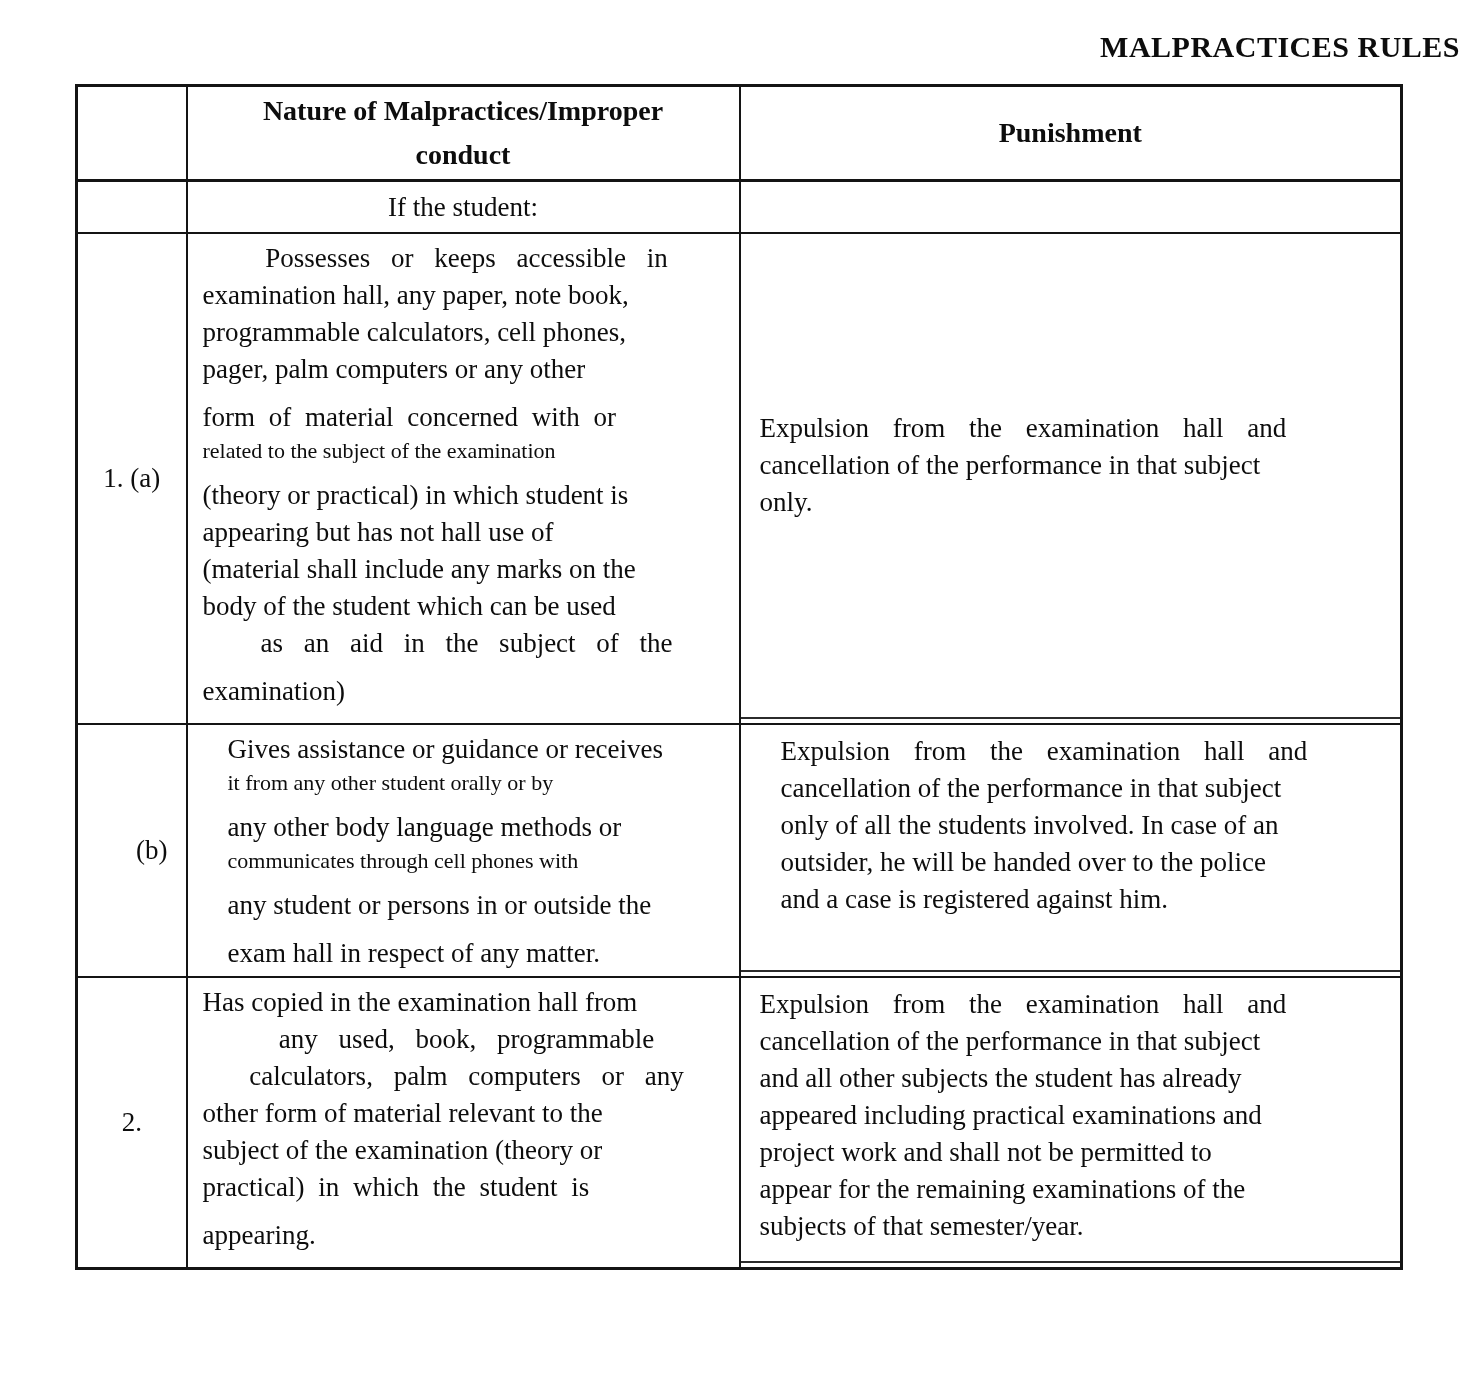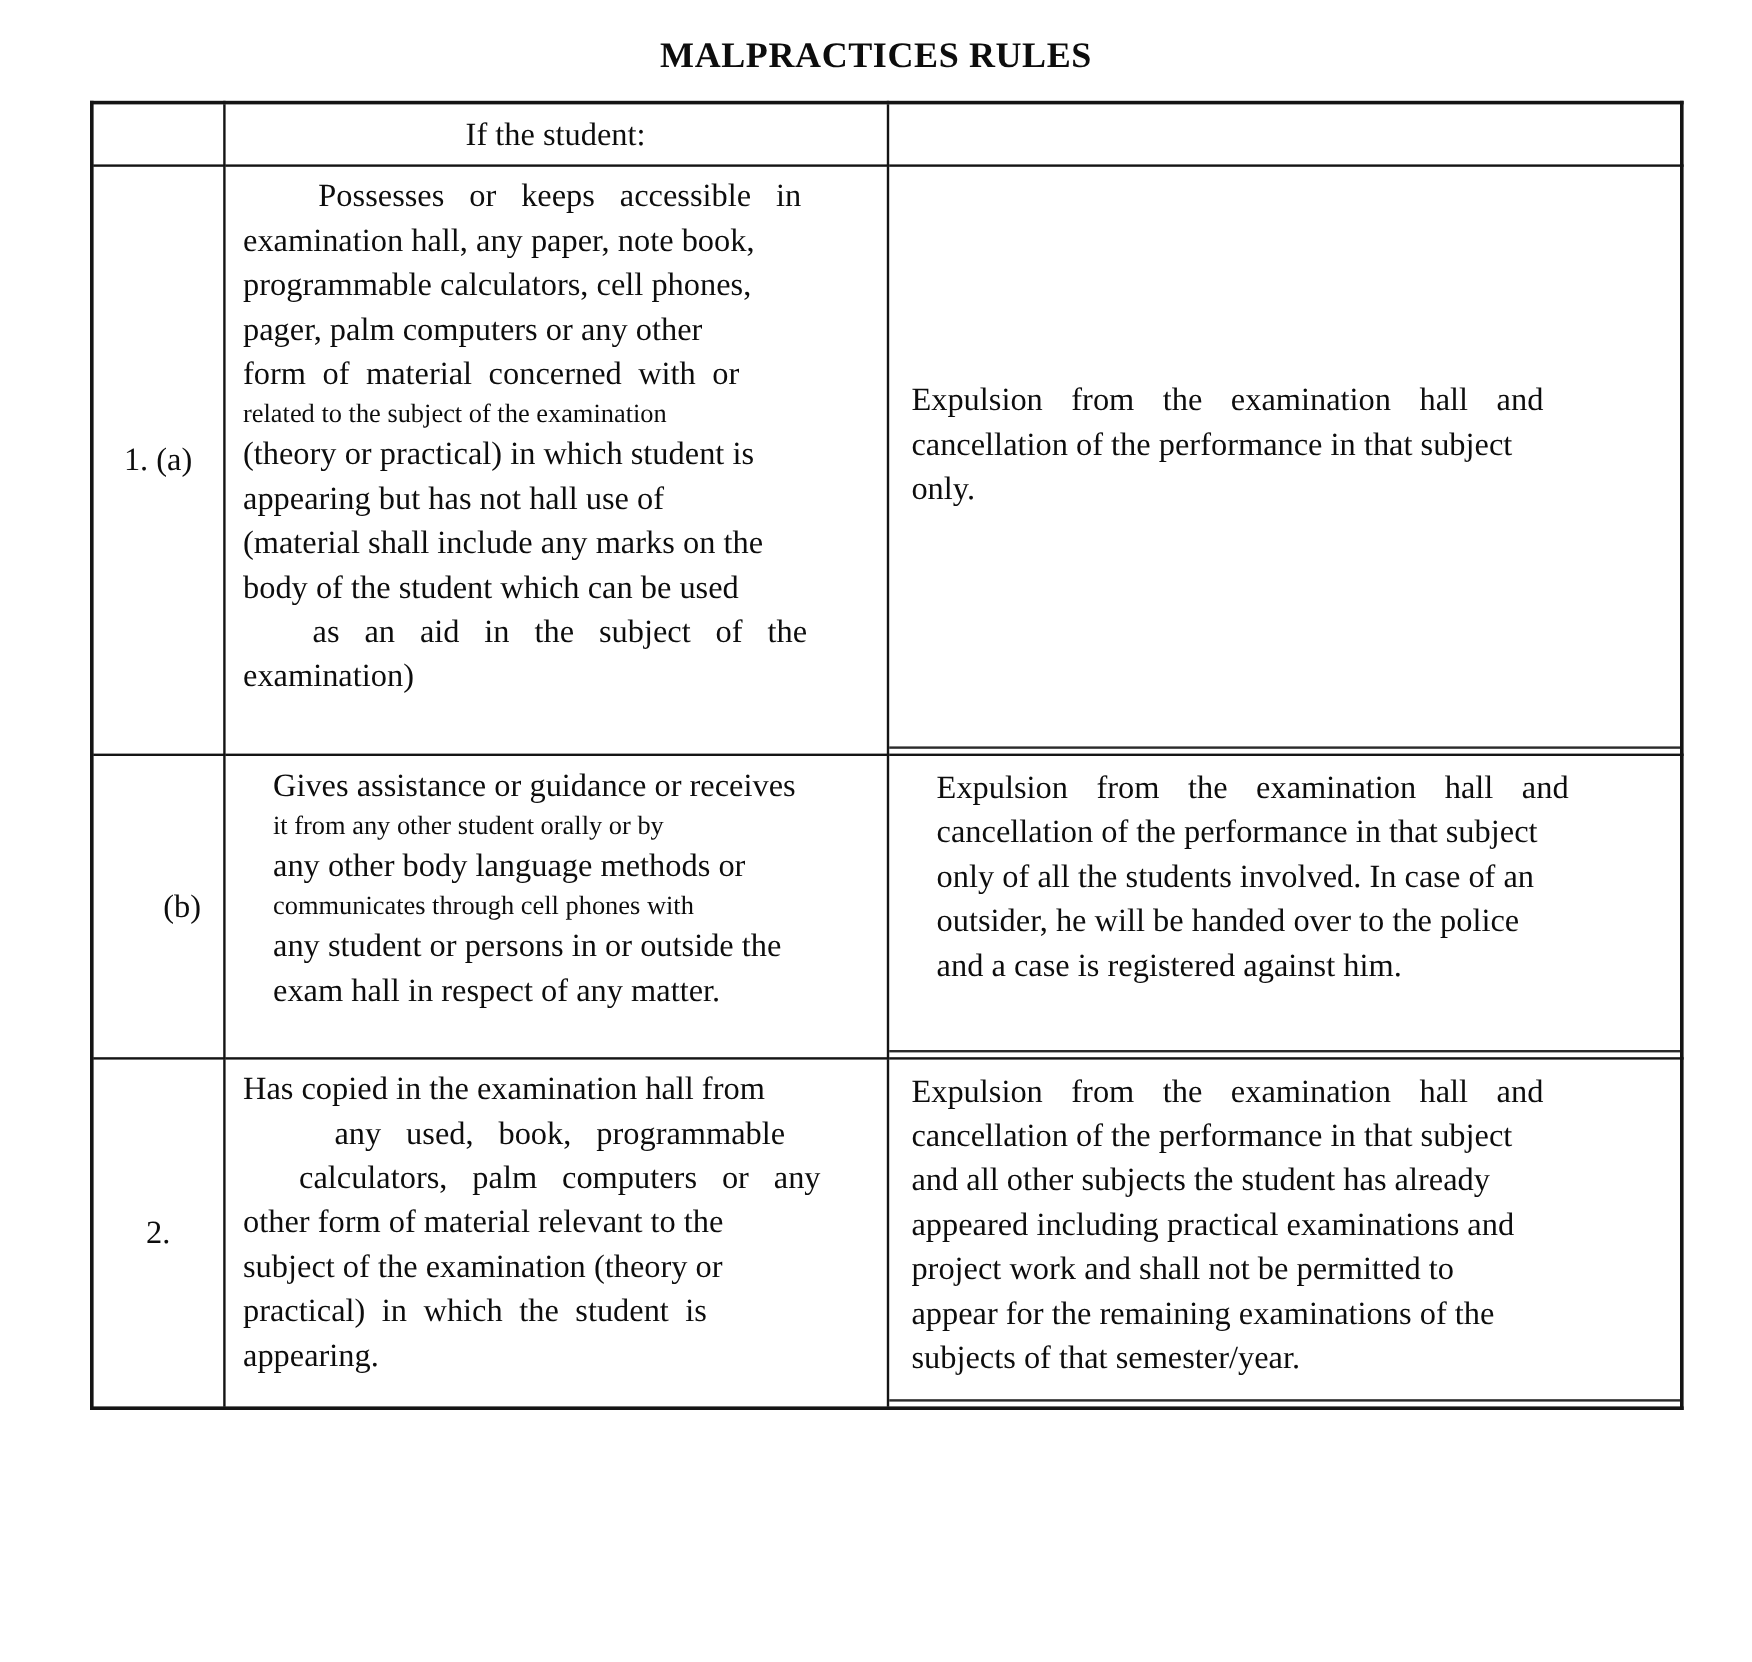--- a/index.html
+++ b/index.html
@@ -6,21 +6,21 @@
   body {
     width:1460px; height:1385px;
     background:#ffffff;
     font-family:"Liberation Serif", serif;
     color:#0d0d0d;
     -webkit-font-smoothing:antialiased;
   }
   .page { position:relative; width:1460px; height:1385px; overflow:hidden; }
 
   .doc-title {
-    text-align:center; font-weight:bold;
+    text-align:right; font-weight:bold;
     font-size:30px; letter-spacing:0.5px;
     padding-top:30px;
   }
   .doc-subtitle {
     text-align:center; font-weight:bold;
     font-size:31px; letter-spacing:0.2px;
     margin-top:23px;
   }
 
   table.rules {
@@ -75,40 +75,45 @@
   td.punish-cell::after {
     content:"";
     position:absolute;
     left:0; right:0; bottom:4px;
     height:2px;
     background:#2b2b2b;
   }
 
   .ln  { font-size:27px; line-height:37px; white-space:nowrap; }
   .sm  { font-size:22px; line-height:30px; }
-  .gap { margin-top:0; }
+  .gap { margin-top:11px; }
   .j   { word-spacing:7px; }
   .j2  { word-spacing:14px;text-align:center; }
   .j3  { word-spacing:17px; }
 </style>
 </head>
 <body>
 
 <div class="page">
 
   <div class="doc-title">MALPRACTICES RULES</div>
 
   <table class="rules">
     <colgroup>
         <col class="c-label">
         <col class="c-nature">
         <col class="c-punish">
       </colgroup>
 
     <tbody>
+        <tr class="hdr">
+      <td></td>
+      <td>Nature of Malpractices/Improper conduct</td>
+      <td>Punishment</td>
+    </tr>
 
     <tr class="subhdr">
       <td></td>
       <td>If the student:</td>
       <td></td>
     </tr>
 
     <tr class="r1">
       <td class="label-cell">1. (a)</td>
       <td class="nature-cell">

